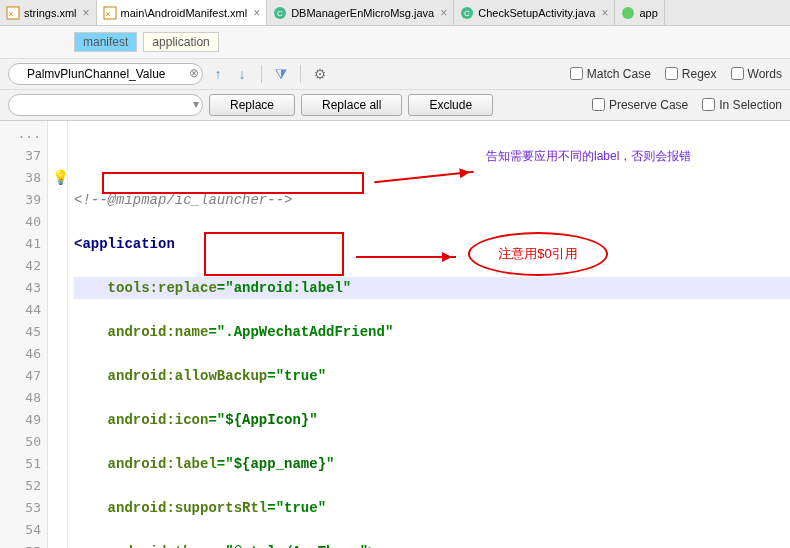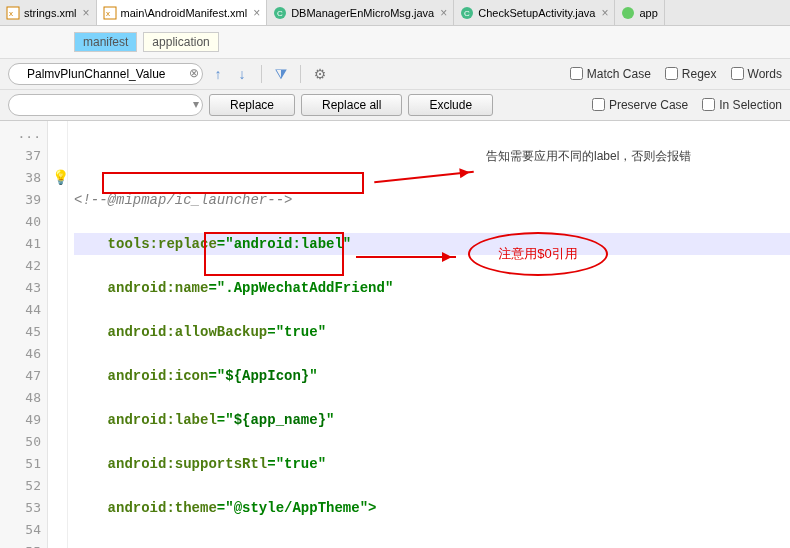--- a/index.html
+++ b/index.html
@@ -31,21 +31,21 @@
   .attr { color: #4d7c0f; font-weight: bold; }
   .val { color: #008000; font-weight: bold; }
   .placeholder { color: #007000; font-weight: bold; }
   .comment { color: #808080; font-style: italic; }
   .line { height: 22px; }
   .hl { background: #e8e8ff; }
   .box-red { border: 2px solid #e30000; position: absolute; pointer-events: none; }
   .arrow-red { position: absolute; height: 2px; background: #e30000; }
   .arrow-red::after { content: ""; position: absolute; right: -1px; top: -4px; border: 5px solid transparent; border-left: 10px solid #e30000; }
   .ellipse-red { border: 2px solid #e30000; border-radius: 50%; position: absolute; pointer-events: none; padding: 8px 18px; color: #e30000; font-size: 13px; display: flex; align-items: center; justify-content: center; background: rgba(255,255,255,0); }
-  .anno-text { position: absolute; color: #404040; font-size: 12px; }
+  .anno-text { position: absolute; color: #6d28d9; font-size: 12px; }
   .sep { width: 1px; height: 18px; background: #ccc; margin: 0 4px; }
   svg.ficon { width: 14px; height: 14px; }
 </style>
 </head>
 <body>
 
 <div class="tabs">
   <div class="tab">
     <svg class="ficon">
         <rect x="1" y="1" width="12" height="12" fill="#fff" stroke="#d08000"></rect>
@@ -159,20 +159,21 @@
       <div>52</div>
       <div>53</div>
       <div>54</div>
       <div>55</div>
   </div>
   <div class="gutter2"></div>
   <span class="bulb">💡</span>
   <div class="code">
 <div class="line"> </div>
 <div class="line"><span class="comment">&lt;!--@mipmap/ic_launcher--&gt;</span></div>
+<div class="line"><span class="kw">&lt;</span><span class="kw">application</span></div>
 <div class="line hl">    <span class="attr">tools:replace</span><span class="val">="</span><span class="val">android:label</span><span class="val">"</span></div>
 <div class="line">    <span class="attr">android:name</span><span class="val">="</span><span class="val">.AppWechatAddFriend</span><span class="val">"</span></div>
 <div class="line">    <span class="attr">android:allowBackup</span><span class="val">="</span><span class="val">true</span><span class="val">"</span></div>
 <div class="line">    <span class="attr">android:icon</span><span class="val">="</span><span class="placeholder">${AppIcon}</span><span class="val">"</span></div>
 <div class="line">    <span class="attr">android:label</span><span class="val">="</span><span class="placeholder">${app_name}</span><span class="val">"</span></div>
 <div class="line">    <span class="attr">android:supportsRtl</span><span class="val">="</span><span class="val">true</span><span class="val">"</span></div>
 <div class="line">    <span class="attr">android:theme</span><span class="val">="</span><span class="val">@style/AppTheme</span><span class="val">"&gt;</span></div>
 
 
 

